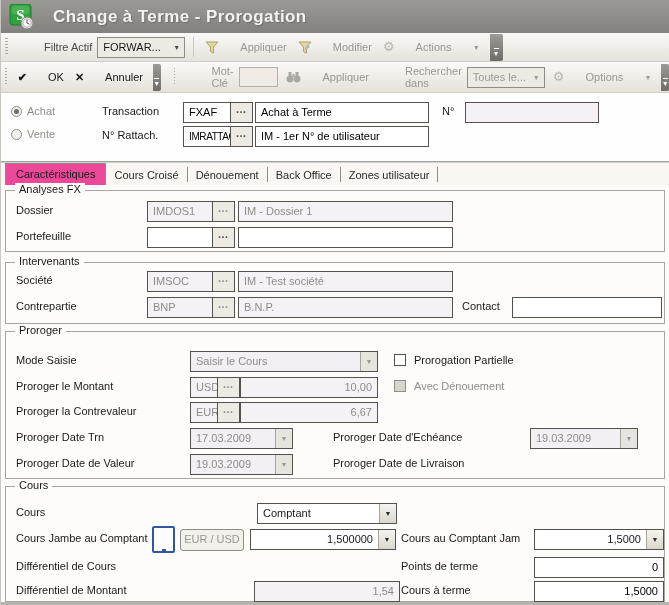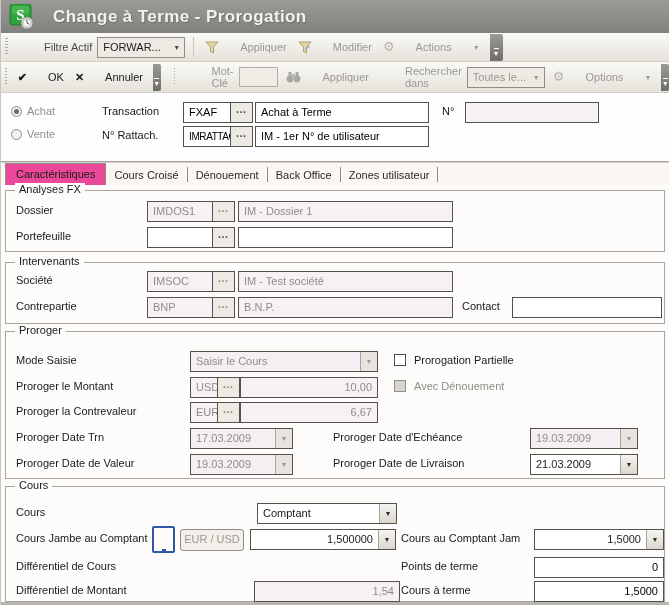--- a/index.html
+++ b/index.html
@@ -306,24 +306,20 @@
       <span class="val">19.03.2009</span>
       <span class="arr">▼</span>
     </span>
 
     <span class="lbl" style="left:10px;top:125px">Proroger Date de Valeur</span>
     <span class="combo dis" style="left:184px;top:122px;width:103px">
       <span class="val">19.03.2009</span>
       <span class="arr">▼</span>
     </span>
     <span class="lbl" style="left:327px;top:125px">Proroger Date de Livraison</span>
-    <span class="combo" style="left:524px;top:122px;width:108px">
-      <span class="val">21.03.2009</span>
-      <span class="arr">▼</span>
-    </span>
   </div>
 
   <div class="group" style="top:486px;height:116px">
     <span class="legend">Cours</span>
 
     <span class="lbl" style="left:10px;top:19px">Cours</span>
     <span class="combo" style="left:251px;top:16px;width:140px">
       <span class="val">Comptant</span>
       <span class="arr">▼</span>
     </span>

